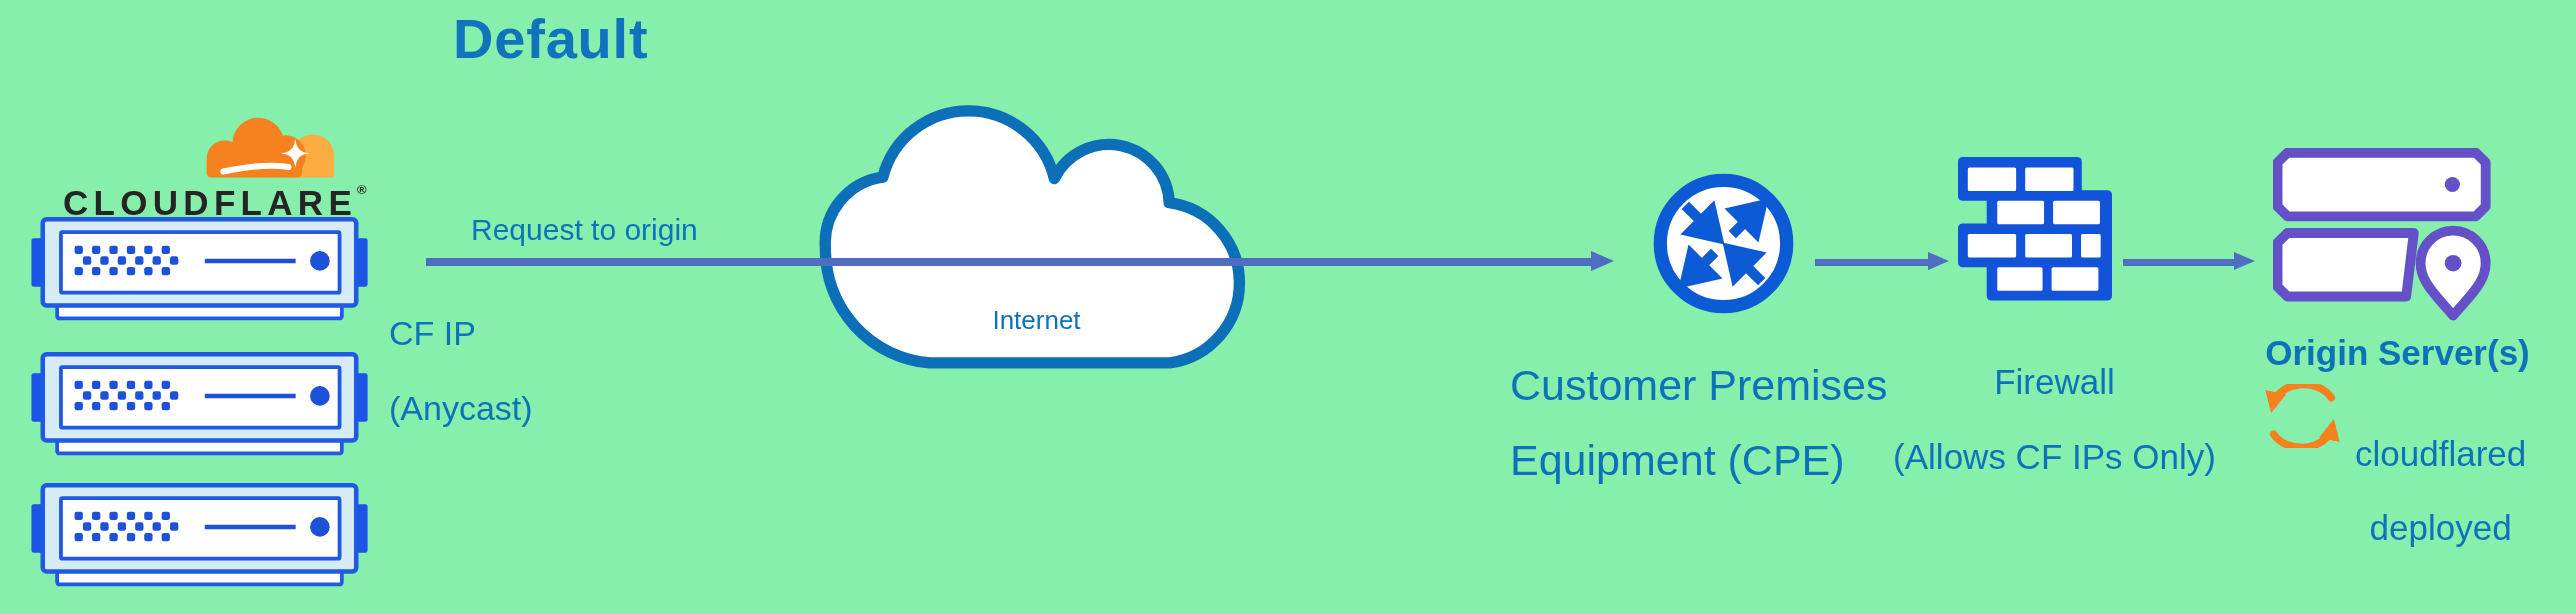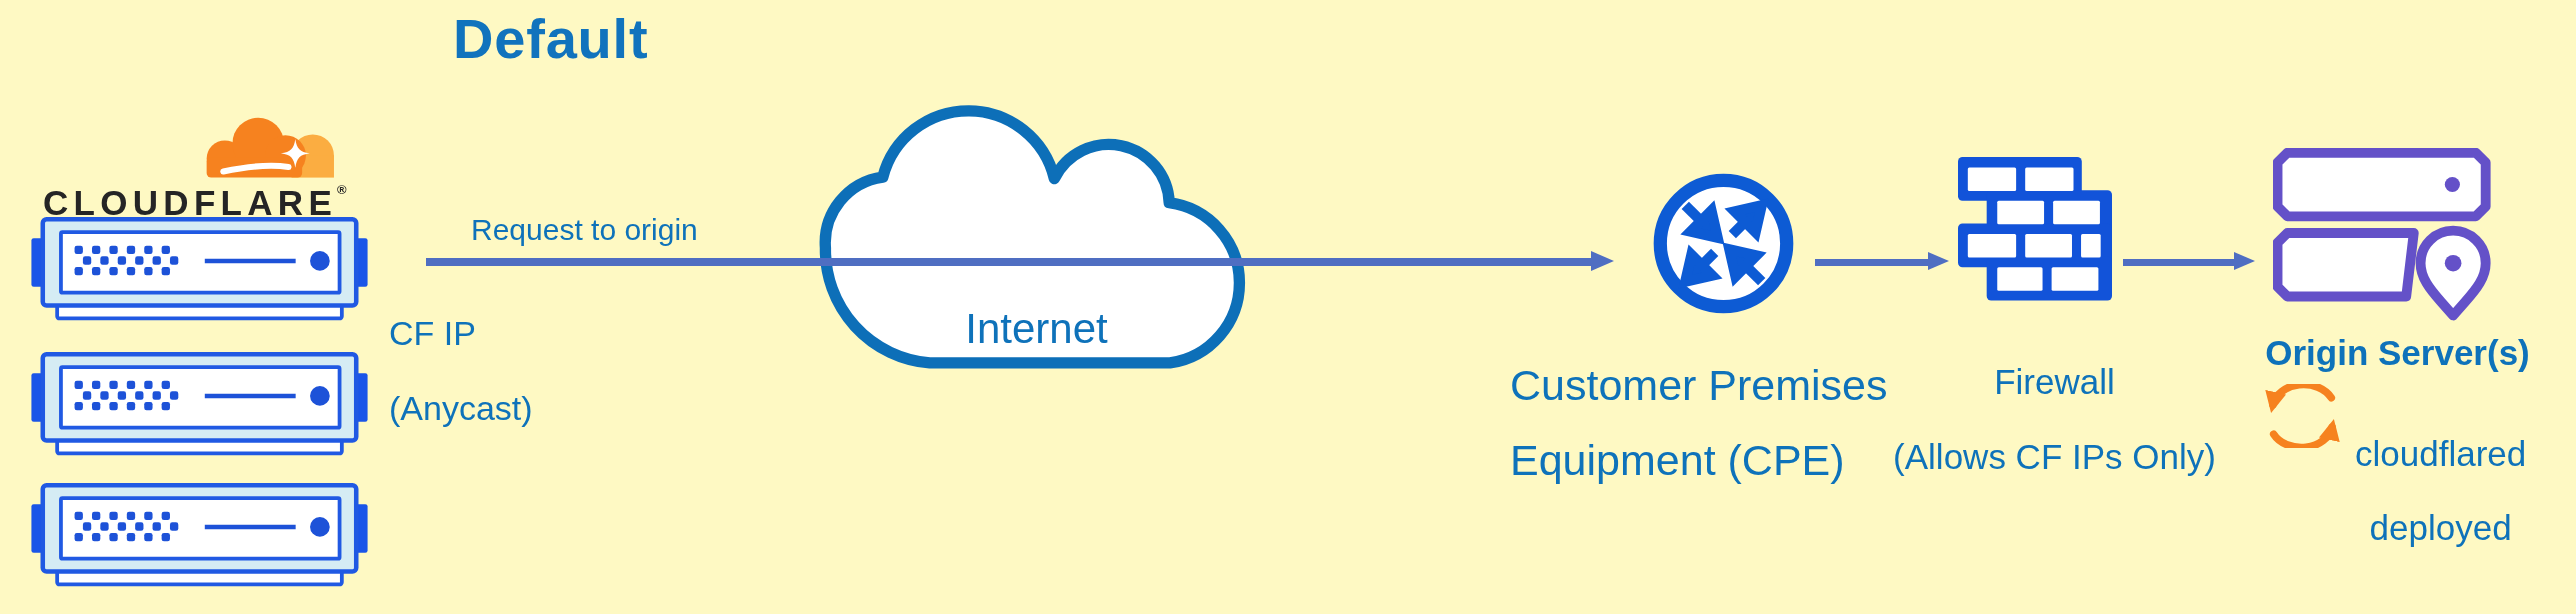--- a/index.html
+++ b/index.html
@@ -1,25 +1,25 @@
 <!DOCTYPE html>
 <html style="font-size:12px"><head>
 <meta charset="utf-8">
 <style>
   html,body{margin:0;padding:0;background:#fff;}
-  .canvas{position:relative;width:2576px;height:614px;background:#fef9c3;overflow:hidden;
+  .canvas{position:relative;width:2576px;height:614px;background:#86efac;overflow:hidden;
           font-family:"Liberation Sans","DejaVu Sans",sans-serif;}
   .abs{position:absolute;}
   .title{left:453px;top:6px;font-size:56px;font-weight:600;color:#1173bd;letter-spacing:0.8px;}
-  .wordmark{left:43px;top:182px;font-size:35px;font-weight:bold;color:#252525;letter-spacing:5.3px;white-space:nowrap;}
+  .wordmark{left:63px;top:182px;font-size:35px;font-weight:bold;color:#252525;letter-spacing:5.3px;white-space:nowrap;}
   .wordmark sup{font-size:13px;letter-spacing:0;vertical-align:21px;}
   .lbl{color:#0e72ba;}
   .request-label{left:471px;top:213px;font-size:30px;}
   .cfip-label{left:389px;top:279px;font-size:34px;line-height:42px;}
-  .internet-label{left:885px;top:305px;width:303px;text-align:center;font-size:42px;}
+  .internet-label{left:885px;top:305px;width:303px;text-align:center;font-size:26px;}
   .cpe-label{left:1510px;top:331px;font-size:43px;line-height:42px;}
   .firewall-label{left:1884px;top:328px;width:341px;text-align:center;font-size:35px;line-height:42px;}
   .origin-label{left:2246px;top:333px;width:303px;text-align:center;font-size:35px;font-weight:bold;}
   .cloudflared-label{left:2355px;top:400px;font-size:35px;line-height:41px;text-align:center;}
   .line{background:#4f6ec2;height:7.6px;}
   .main-line{left:426px;top:258px;width:1167px;}
   .a2-line{left:1815px;top:259px;width:115px;height:6.8px;}
   .a3-line{left:2123px;top:259px;width:112px;height:6.8px;}
   .head{width:0;height:0;border-top:10.6px solid transparent;border-bottom:10.6px solid transparent;
         border-left:23px solid #4f6ec2;}

